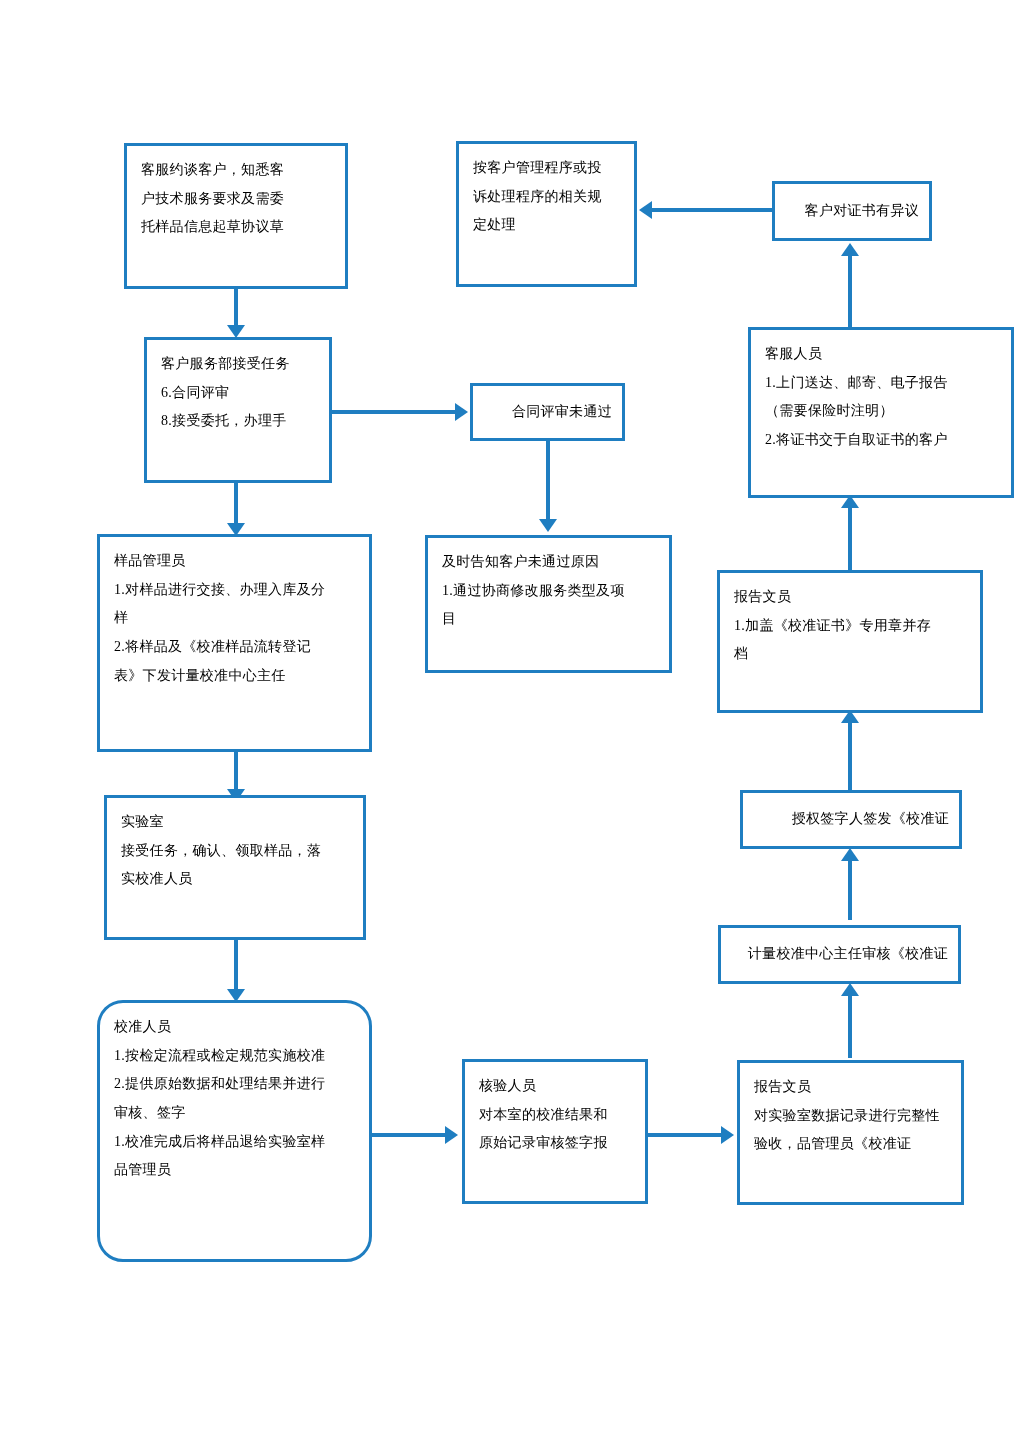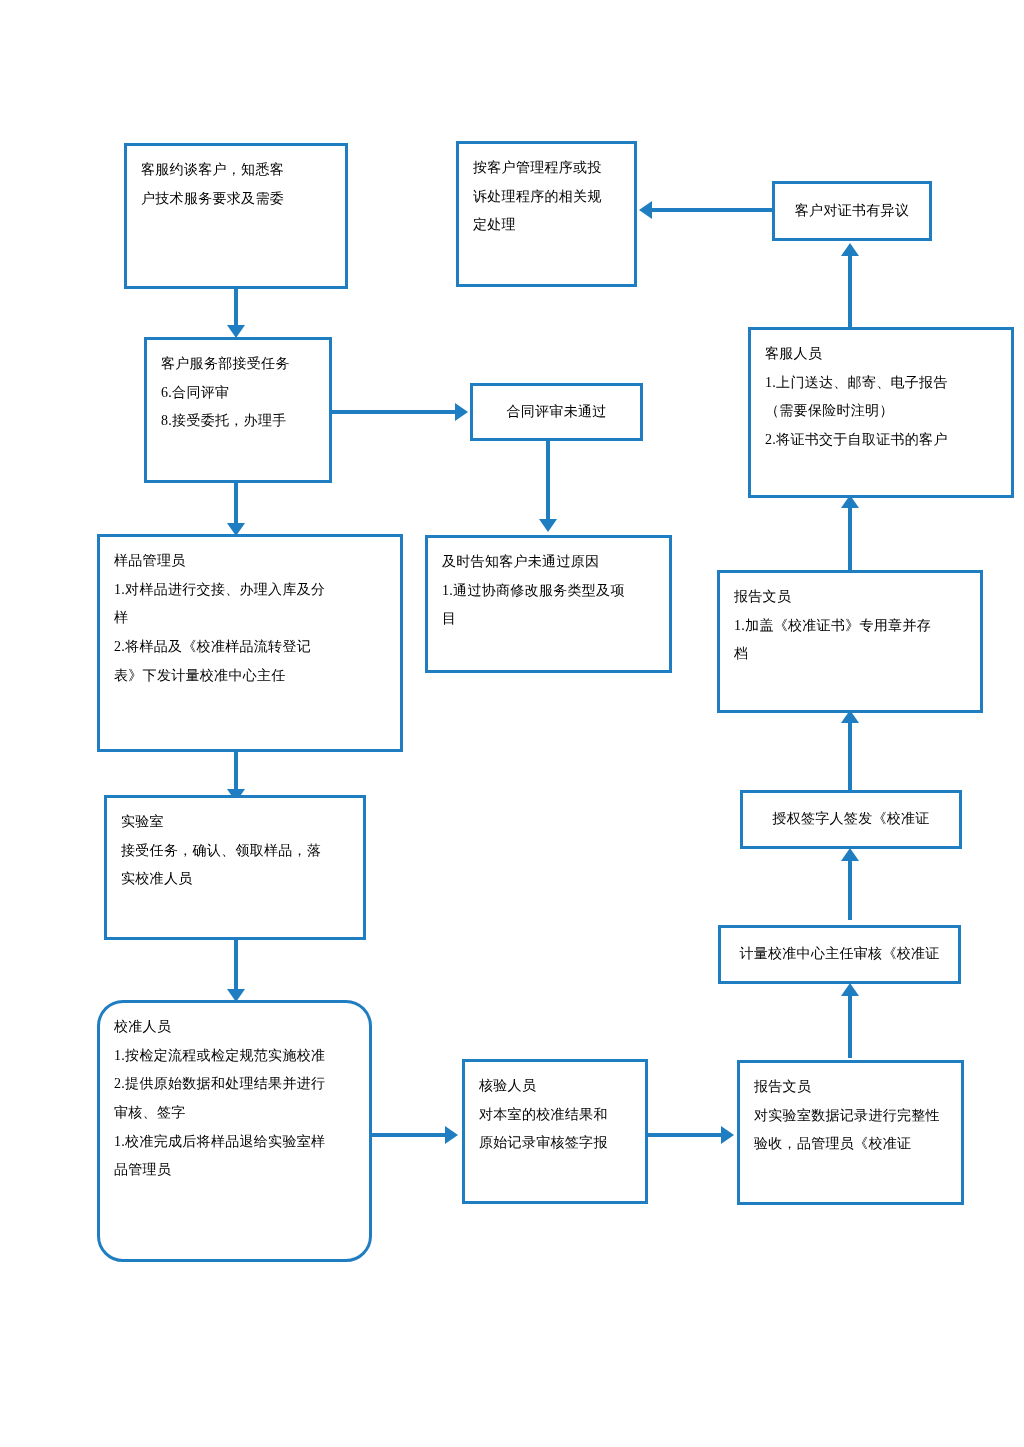--- a/index.html
+++ b/index.html
@@ -24,22 +24,22 @@
     line-height:2.05;
     padding:10px 14px;
     z-index:3;
     font-weight:400;
     letter-spacing:0.3px;
   }
   .node .ln{ display:block; white-space:nowrap; }
   .node.center{
     display:flex;
     align-items:center;
-    justify-content:center;
-    padding:6px 16px;
+    justify-content:flex-end;
+    padding:6px 10px;
     line-height:1.3;
   }
   .node.center .ln{ white-space:nowrap; }
 
   
   .conn{ position:absolute; background:#1F7EC1; z-index:1; }
   .v{ width:4px; }
   .h{ height:4px; }
 
   .arrow{ position:absolute; width:0; height:0; z-index:2; }
@@ -107,29 +107,30 @@
 
   <div class="conn v" style="left:848px; top:253px; height:74px;"></div>
   <div class="arrow up" style="left:841px; top:243px;"></div>
 
   <div class="conn h" style="left:652px; top:208px; width:122px;"></div>
   <div class="arrow left" style="left:639px; top:201px;"></div>
 
   <div class="node" style="left:124px; top:143px; width:224px; height:146px;">
     <span class="ln">客服约谈客户，知悉客</span>
     <span class="ln">户技术服务要求及需委</span>
+    <span class="ln">托样品信息起草协议草</span>
   </div>
 
   <div class="node" style="left:144px; top:337px; width:188px; height:146px;">
     <span class="ln">客户服务部接受任务</span>
     <span class="ln">6.合同评审</span>
     <span class="ln">8.接受委托，办理手</span>
   </div>
 
-  <div class="node" style="left:97px; top:534px; width:306px; height:218px;">
+  <div class="node" style="left:97px; top:534px; width:275px; height:218px;">
     <span class="ln">样品管理员</span>
     <span class="ln">1.对样品进行交接、办理入库及分</span>
     <span class="ln">样</span>
     <span class="ln">2.将样品及《校准样品流转登记</span>
     <span class="ln">表》下发计量校准中心主任</span>
   </div>
 
   <div class="node" style="left:104px; top:795px; width:262px; height:145px;">
     <span class="ln">实验室</span>
     <span class="ln">接受任务，确认、领取样品，落</span>
@@ -144,21 +145,21 @@
     <span class="ln">1.校准完成后将样品退给实验室样</span>
     <span class="ln">品管理员</span>
   </div>
 
   <div class="node" style="left:456px; top:141px; width:181px; height:146px;">
     <span class="ln">按客户管理程序或投</span>
     <span class="ln">诉处理程序的相关规</span>
     <span class="ln">定处理</span>
   </div>
 
-  <div class="node center" style="left:470px; top:383px; width:173px; height:58px;">
+  <div class="node center" style="left:470px; top:383px; width:155px; height:58px;">
     <span class="ln">合同评审未通过</span>
   </div>
 
   <div class="node" style="left:425px; top:535px; width:247px; height:138px;">
     <span class="ln">及时告知客户未通过原因</span>
     <span class="ln">1.通过协商修改服务类型及项</span>
     <span class="ln">目</span>
   </div>
 
   <div class="node" style="left:462px; top:1059px; width:186px; height:145px;">

